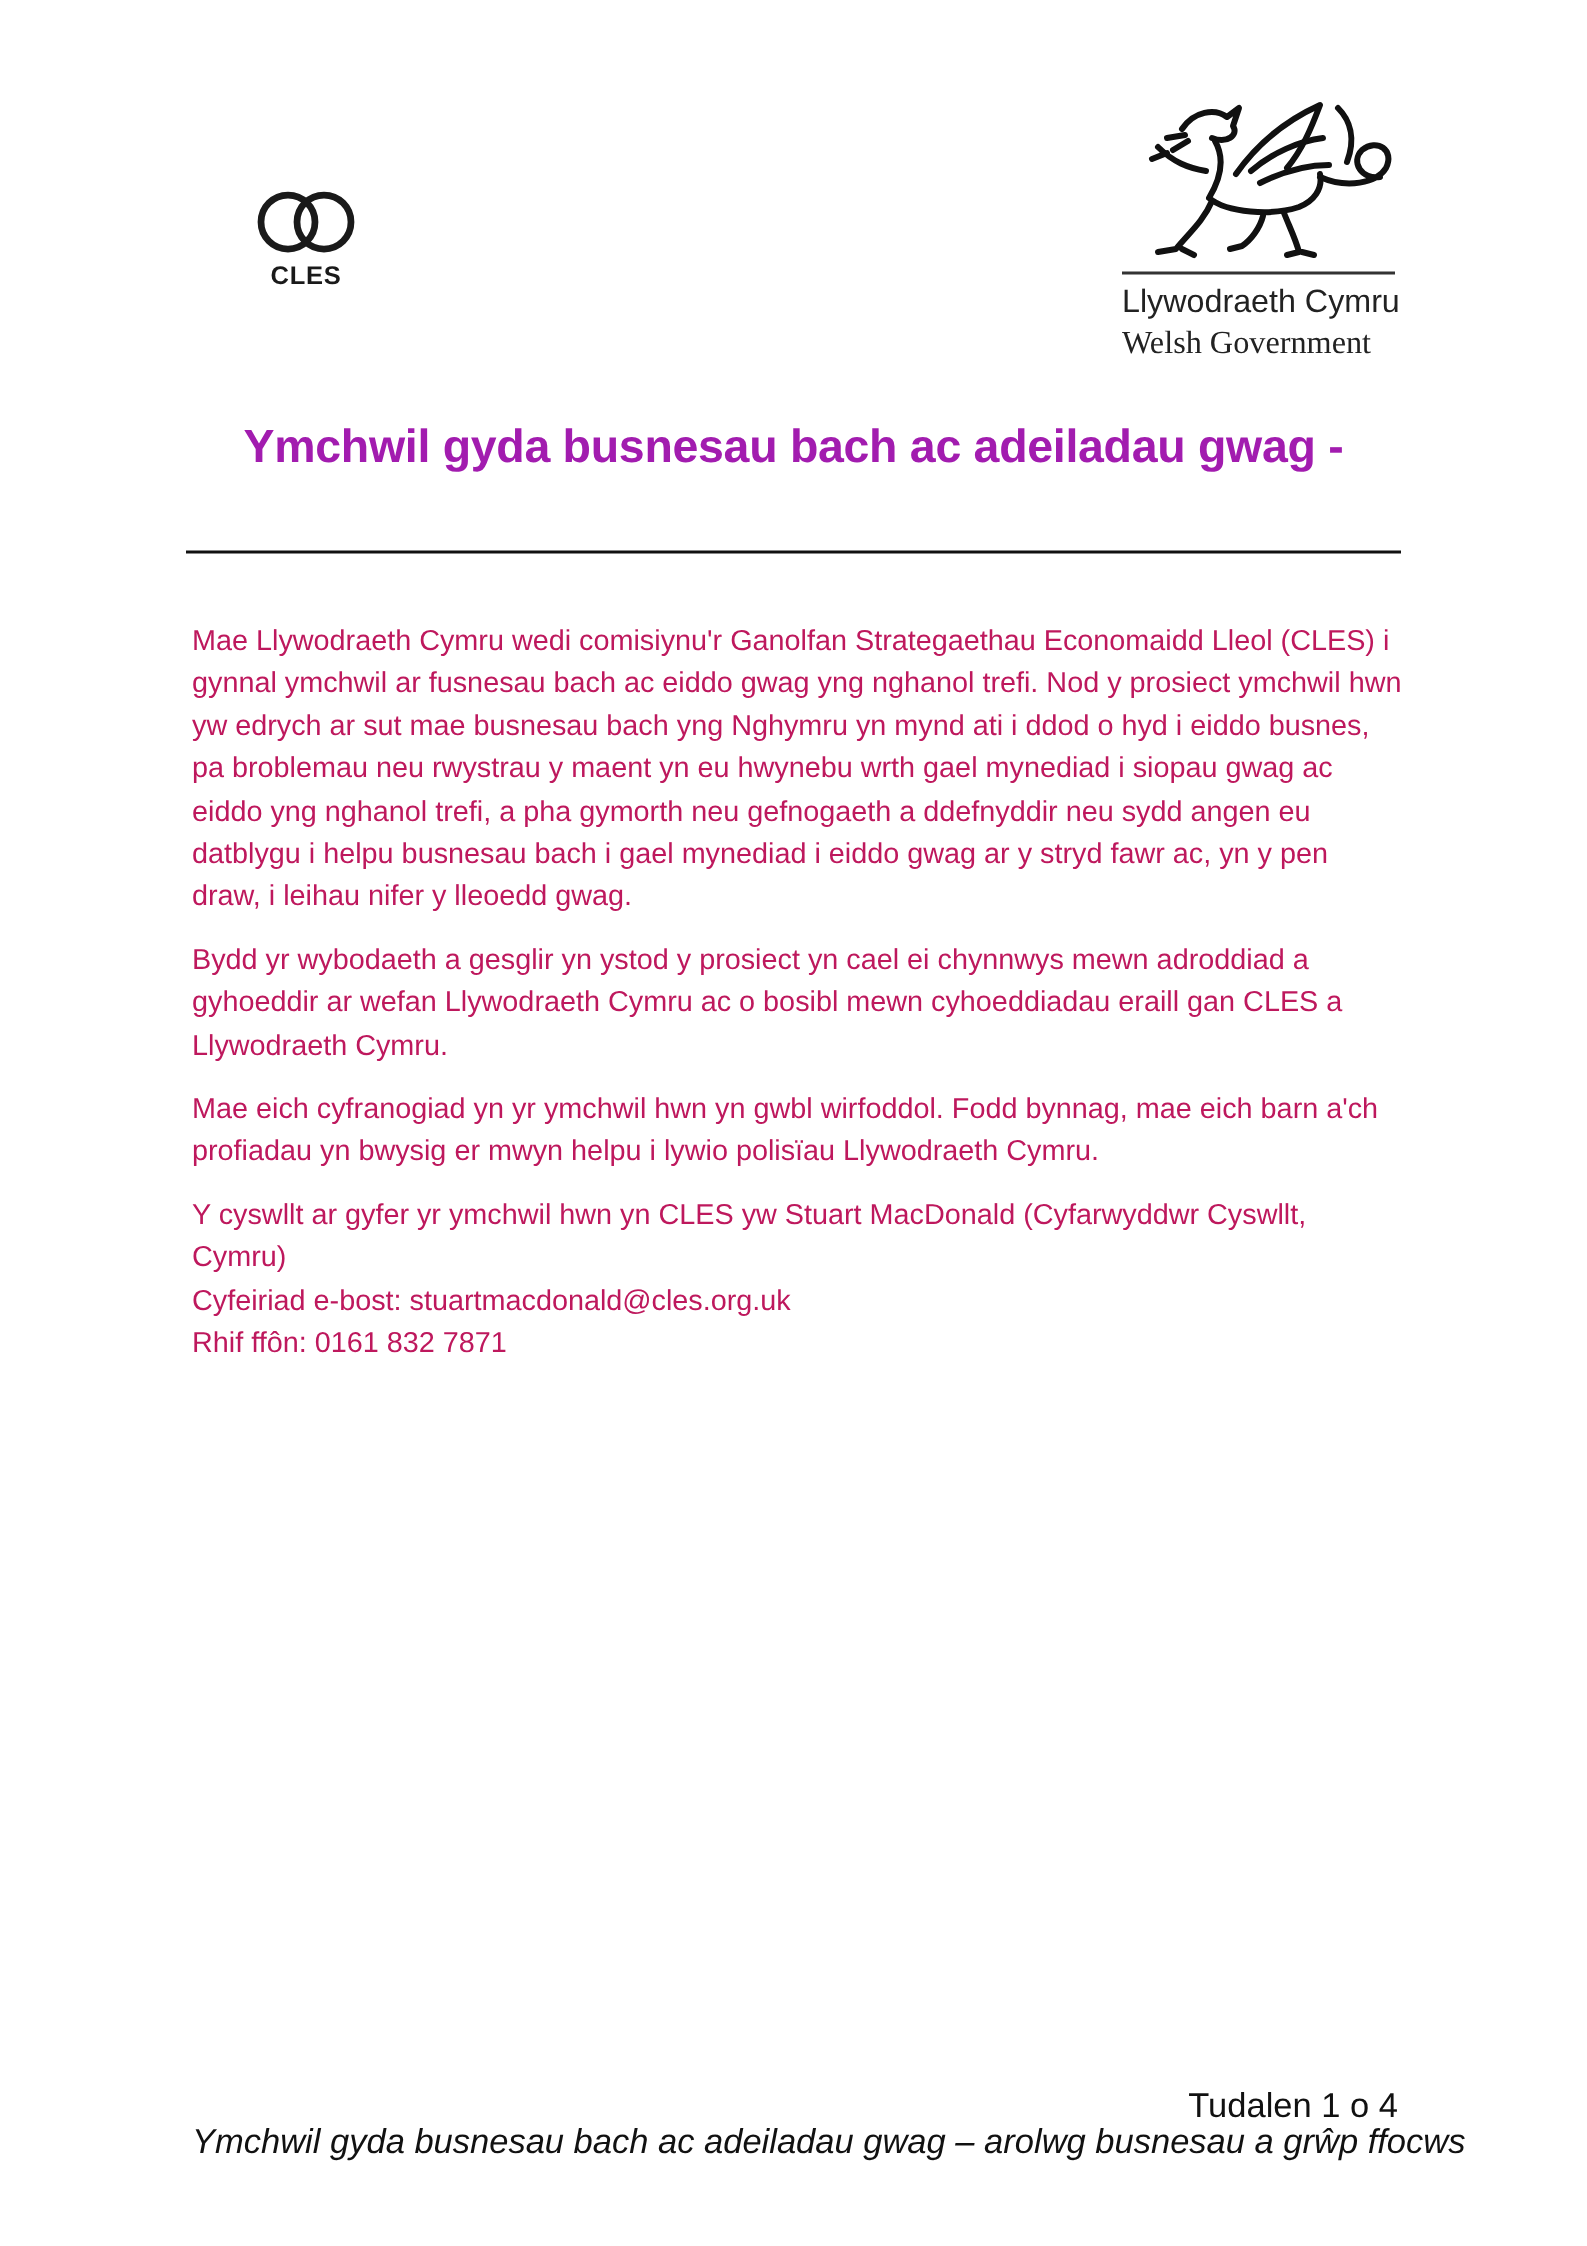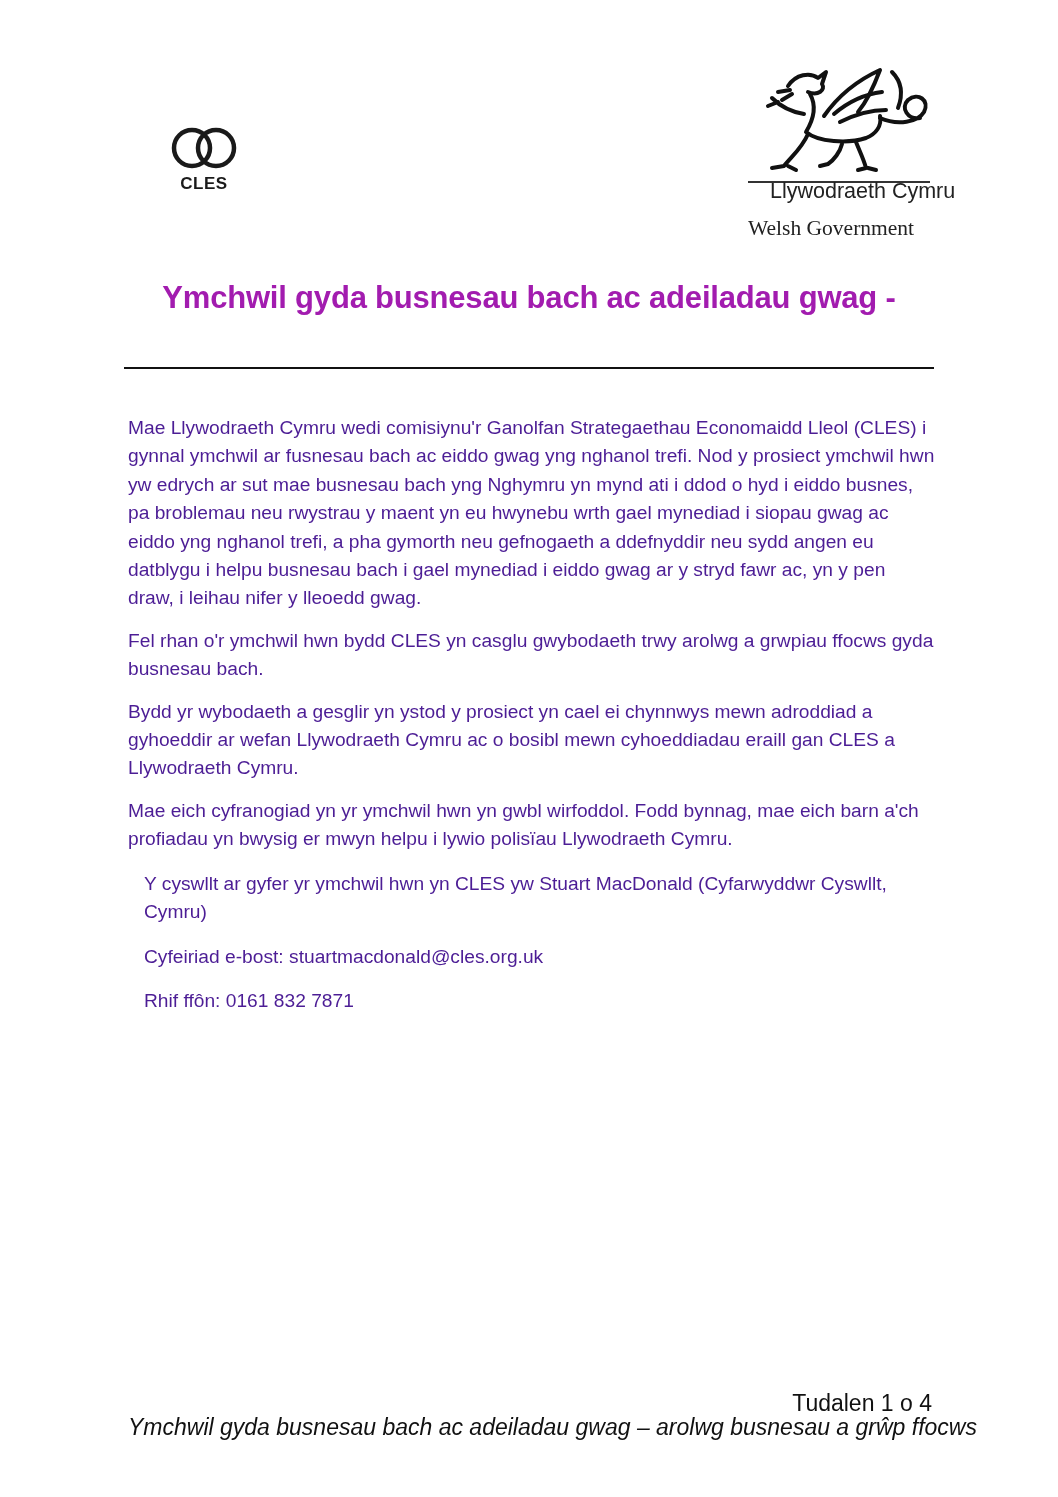--- a/index.html
+++ b/index.html
@@ -11,33 +11,33 @@
   .logo-cles svg { display: block; }
   .cles-text {
     position: absolute; left: 166px; top: 174px; width: 76px; text-align: center;
     font-weight: bold; font-size: 17px; letter-spacing: 0.5px; color: #1a1a1a;
   }
   .logo-wg { position: absolute; left: 748px; top: 56px; width: 190px; height: 190px; }
   .wg-rule { position: absolute; left: 748px; top: 181px; width: 182px; height: 2px; background: #333; }
   .wg-line1, .wg-line2 {
     position: absolute; left: 748px; font-size: 21.5px; color: #222; white-space: nowrap;
   }
-  .wg-line1 { top: 179px; margin-left: 22px; }
+  .wg-line1 { top: 189px; }
   .wg-line2 { top: 216px; font-family: Liberation Serif, serif; }
   .title {
     position: absolute; left: 124px; width: 810px; top: 276px; text-align: center;
     font-weight: bold; font-size: 31px; line-height: 44px; color: #a21caf; letter-spacing: -0.2px;
   }
   .title-rule { position: absolute; left: 124px; top: 367px; width: 810px; height: 2px; background: #111; }
   .content {
     position: absolute; left: 128px; top: 414px; width: 808px;
-    font-size: 19.2px; line-height: 28.4px; color: #4c1d95;
+    font-size: 19.2px; line-height: 28.4px; color: #be185d;
   }
   .content p { margin: 0 0 14px 0; }
-  .contact p { margin: 16px; }
+  .contact p { margin: 0; }
   .page-num {
     position: absolute; right: 126px; top: 1390px; font-size: 23px; color: #111;
   }
   .footer-title {
     position: absolute; left: 128px; top: 1414px; font-size: 23px; font-style: italic; color: #111;
     white-space: nowrap;
   }
 </style>
 </head>
 <body>
@@ -78,21 +78,20 @@
 <div class="wg-line1">Llywodraeth Cymru</div>
 <div class="wg-line2">Welsh Government</div>
 
 <div class="title">
   <div>Ymchwil gyda busnesau bach ac adeiladau gwag -</div>
 </div>
 <div class="title-rule"></div>
 
 <div class="content">
   <p>Mae Llywodraeth Cymru wedi comisiynu'r Ganolfan Strategaethau Economaidd Lleol (CLES) i gynnal ymchwil ar fusnesau bach ac eiddo gwag yng nghanol trefi.  Nod y prosiect ymchwil hwn yw edrych ar sut mae busnesau bach yng Nghymru yn mynd ati i ddod o hyd i eiddo busnes, pa broblemau neu rwystrau y maent yn eu hwynebu wrth gael mynediad i siopau gwag ac eiddo yng nghanol trefi, a pha gymorth neu gefnogaeth a ddefnyddir neu sydd angen eu datblygu i helpu busnesau bach i gael mynediad i eiddo gwag ar y stryd fawr ac, yn y pen draw, i leihau nifer y lleoedd gwag.</p>
-  <p>Fel rhan o'r ymchwil hwn bydd CLES yn casglu gwybodaeth trwy arolwg a grwpiau ffocws gyda busnesau bach.</p>
   <p>Bydd yr wybodaeth a gesglir yn ystod y prosiect yn cael ei chynnwys mewn adroddiad a gyhoeddir ar wefan Llywodraeth Cymru ac o bosibl mewn cyhoeddiadau eraill gan CLES a Llywodraeth Cymru.</p>
   <p>Mae eich cyfranogiad yn yr ymchwil hwn yn gwbl wirfoddol. Fodd bynnag, mae eich barn a'ch profiadau yn bwysig er mwyn helpu i lywio polisïau Llywodraeth Cymru.</p>
   <div class="contact">
     <p>Y cyswllt ar gyfer yr ymchwil hwn yn CLES yw Stuart MacDonald (Cyfarwyddwr Cyswllt, Cymru)</p>
     <p><span>Cyfeiriad e-bost: </span><span>stuartmacdonald@cles.org.uk</span></p>
     <p><span>Rhif ffôn: </span><span>0161 832 7871</span></p>
   </div>
 </div>
 
 <div class="page-num">Tudalen 1 o 4</div>

